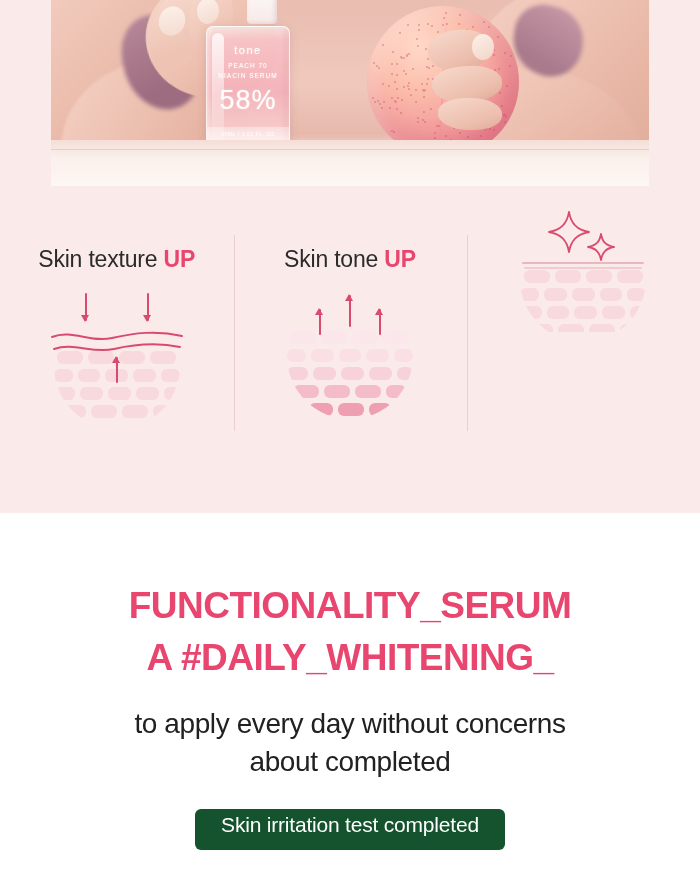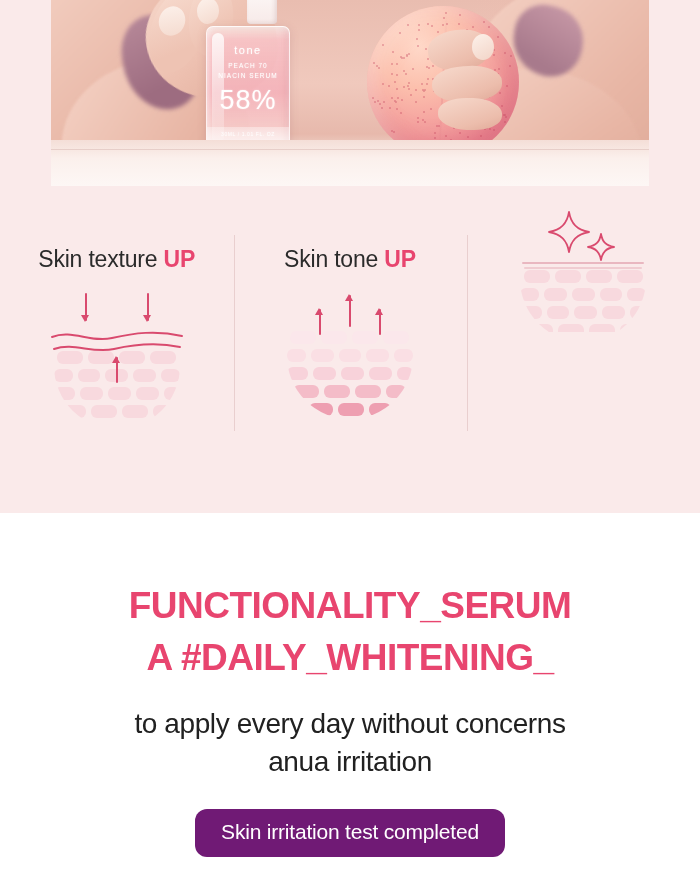--- a/index.html
+++ b/index.html
@@ -247,24 +247,24 @@
     text-align: center;
     color: #212121;
     font-size: 28px; font-weight: 400;
     line-height: 38px; letter-spacing: -.4px;
   }
   .cta-wrap {
     position: absolute; left: 0; top: 296px; width: 700px;
     display: flex; justify-content: center;
   }
   .cta {
-    background: #701a75; color: #ffffff;
+    background: #14532d; color: #ffffff;
     font-size: 21px; font-weight: 400;
-    padding: 11px 26px 13px;
-    border: none; border-radius: 12px;
+    padding: 4px 26px 13px;
+    border: none; border-radius: 6px;
     letter-spacing: -.2px;
     font-family: "Liberation Sans", sans-serif;
     cursor: pointer;
   }
 </style>
 </head>
 <body>
 
 <div class="page">
 
@@ -638,20 +638,20 @@
     </div>
   </div>
 
   <div class="white-sec">
     <div class="headline">
       <div>FUNCTIONALITY_SERUM</div>
       <div>A #DAILY_WHITENING_</div>
     </div>
     <div class="subline">
       <div>to apply every day without concerns</div>
-      <div>anua irritation</div>
+      <div>about completed</div>
     </div>
     <div class="cta-wrap">
       <button class="cta">Skin irritation test completed</button>
     </div>
   </div>
 
 </div>
 
 </body></html>

